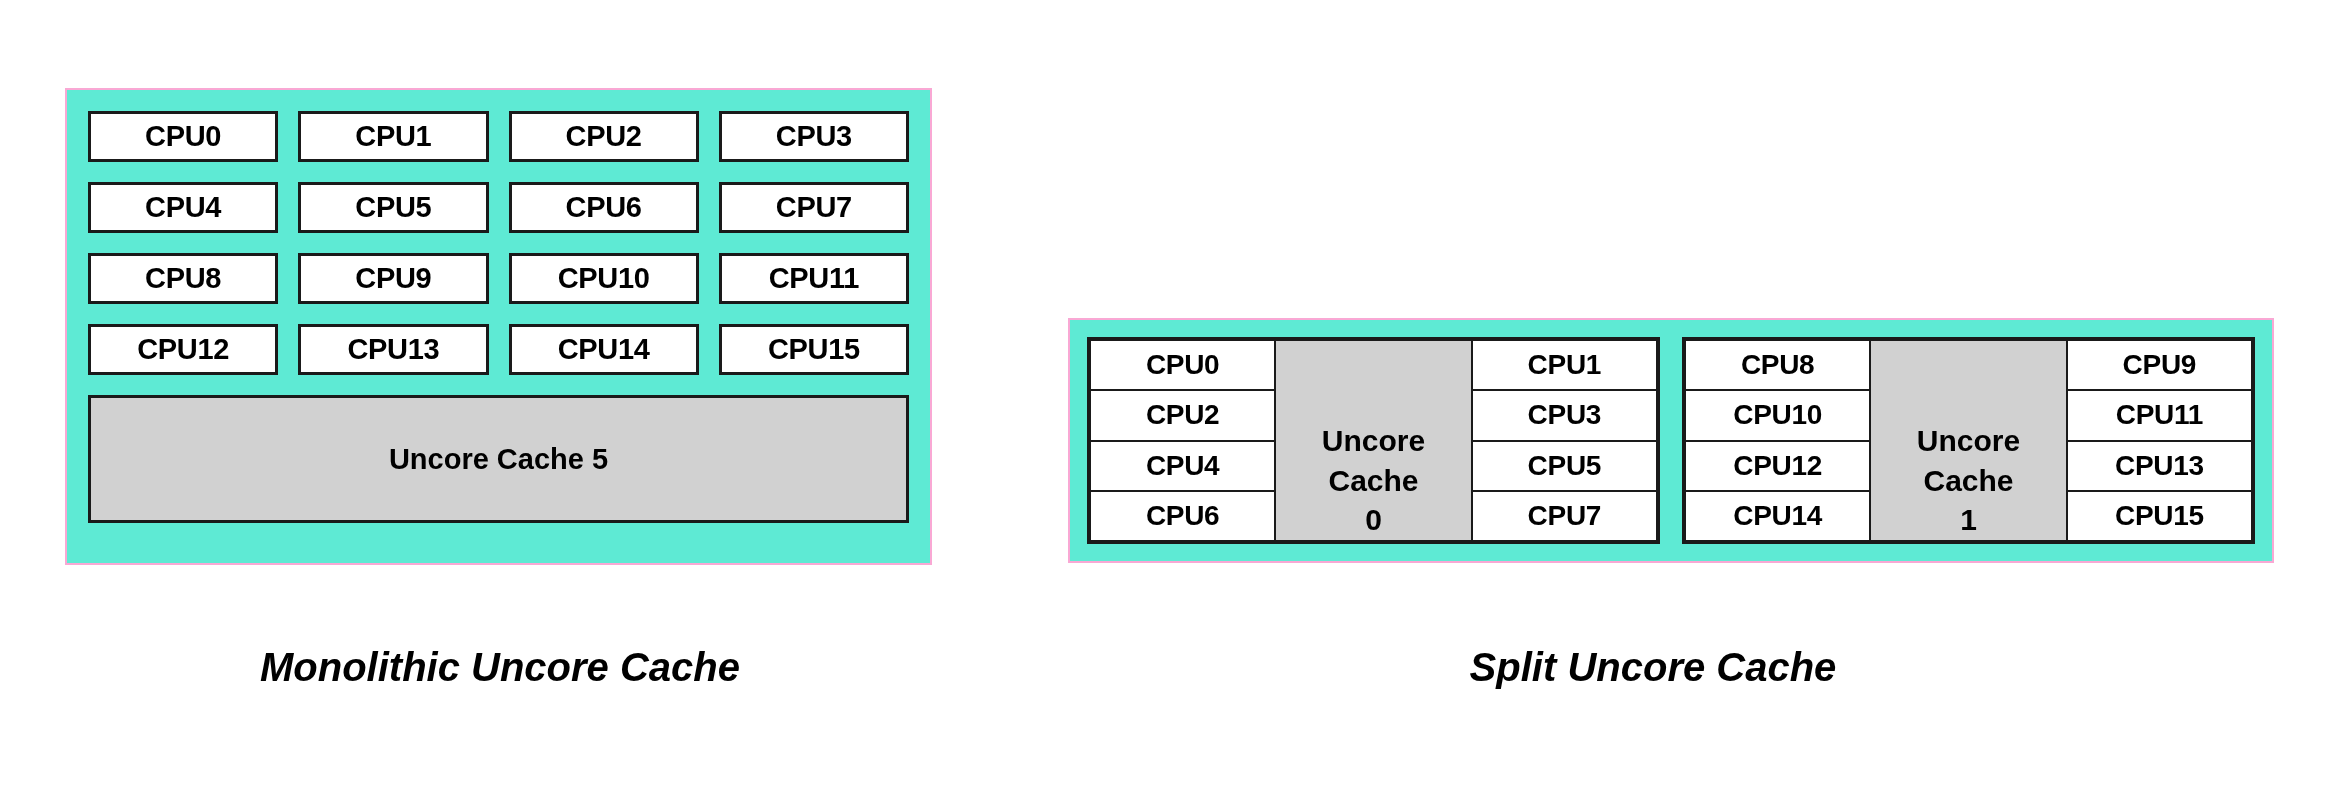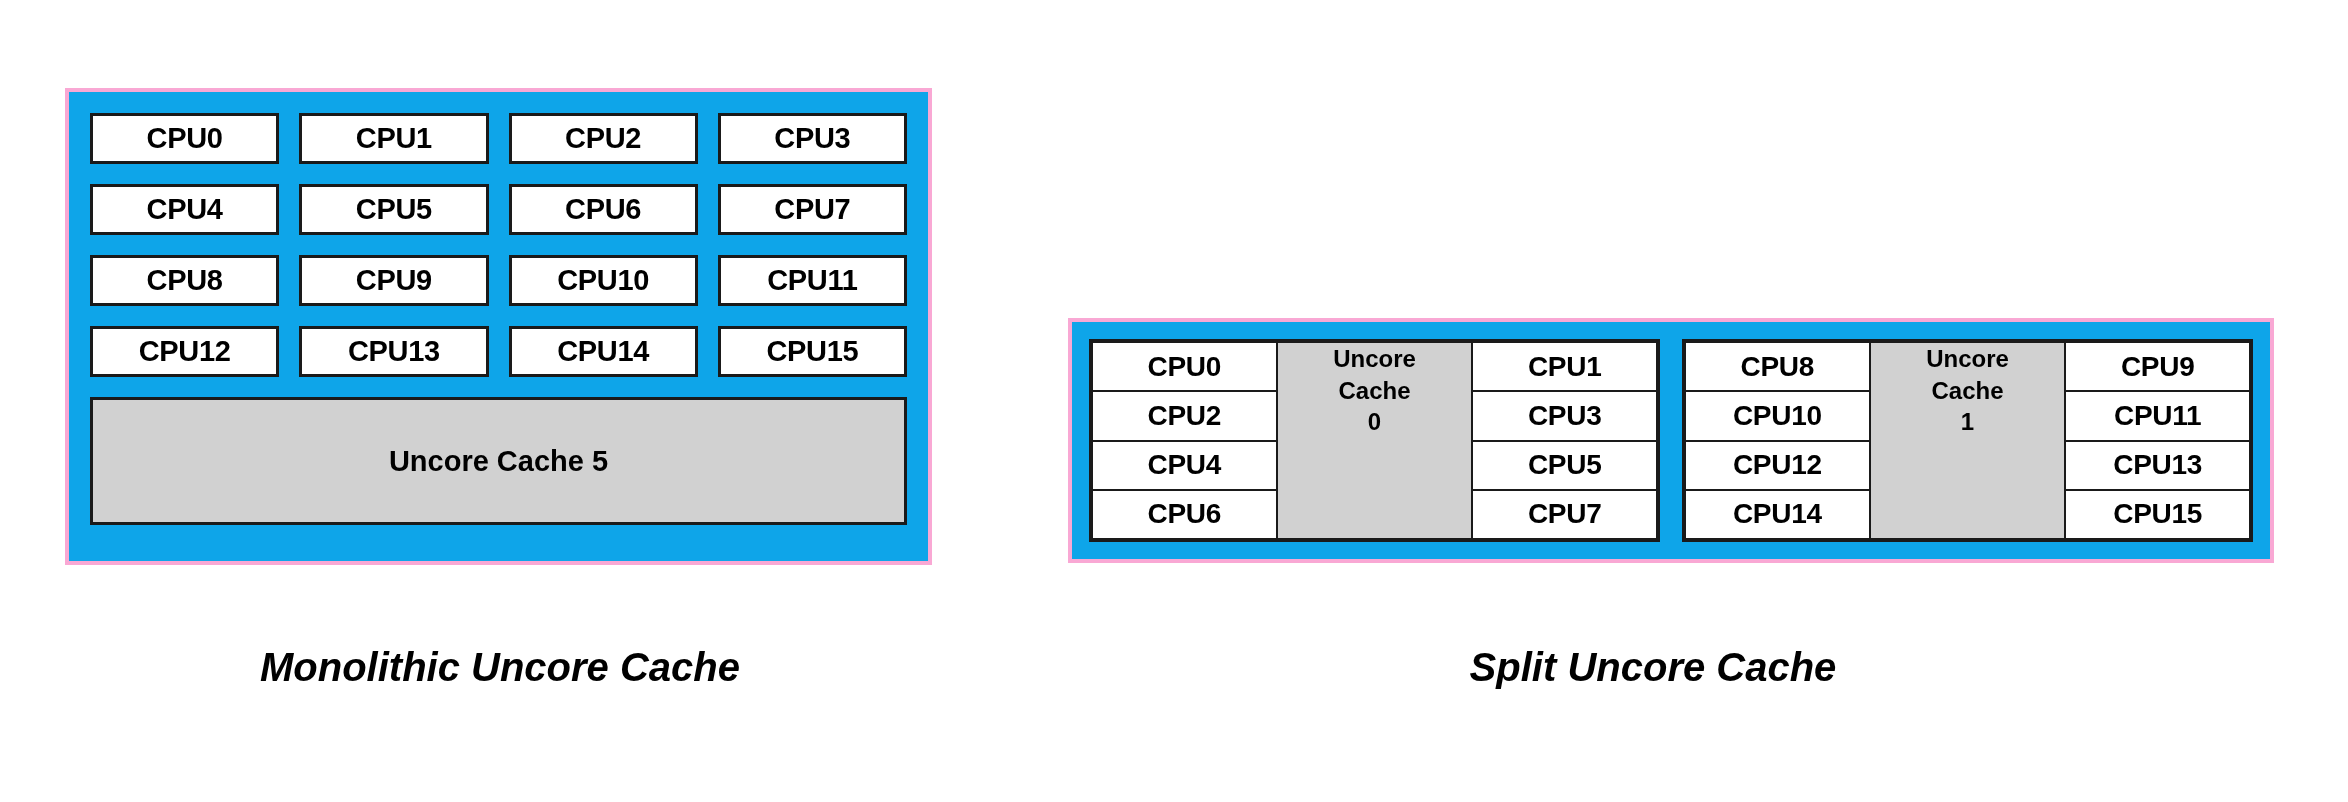--- a/index.html
+++ b/index.html
@@ -22,22 +22,22 @@
 
   
   #monolithic-figure {
     left: 65px;
     top: 88px;
     width: 867px;
     height: 477px;
   }
   .outer-frame {
     box-sizing: border-box;
-    border: 4px solid #f9a8d4;
-    background: #0ea5e9;
+    border: 2px solid #f9a8d4;
+    background: #5eead4;
     width: 100%;
     height: 100%;
     position: relative;
   }
 
   #monolithic-grid {
     position: absolute;
     left: 21px;
     top: 21px;
     right: 21px;
@@ -119,22 +119,22 @@
     letter-spacing: -0.3px;
   }
   .cache-column {
     box-sizing: border-box;
     border: 2px solid #1a1a1a;
     margin: -1px;
     background: #d1d1d1;
     display: flex;
     flex-direction: column;
     align-items: center;
-    justify-content: flex-start;
-    font-size: 24px;
+    justify-content: flex-end;
+    font-size: 30px;
     font-weight: bold;
     color: #000000;
     line-height: 1.32;
     text-align: center;
   }
 
   
   .caption {
     position: absolute;
     font-size: 40px;

